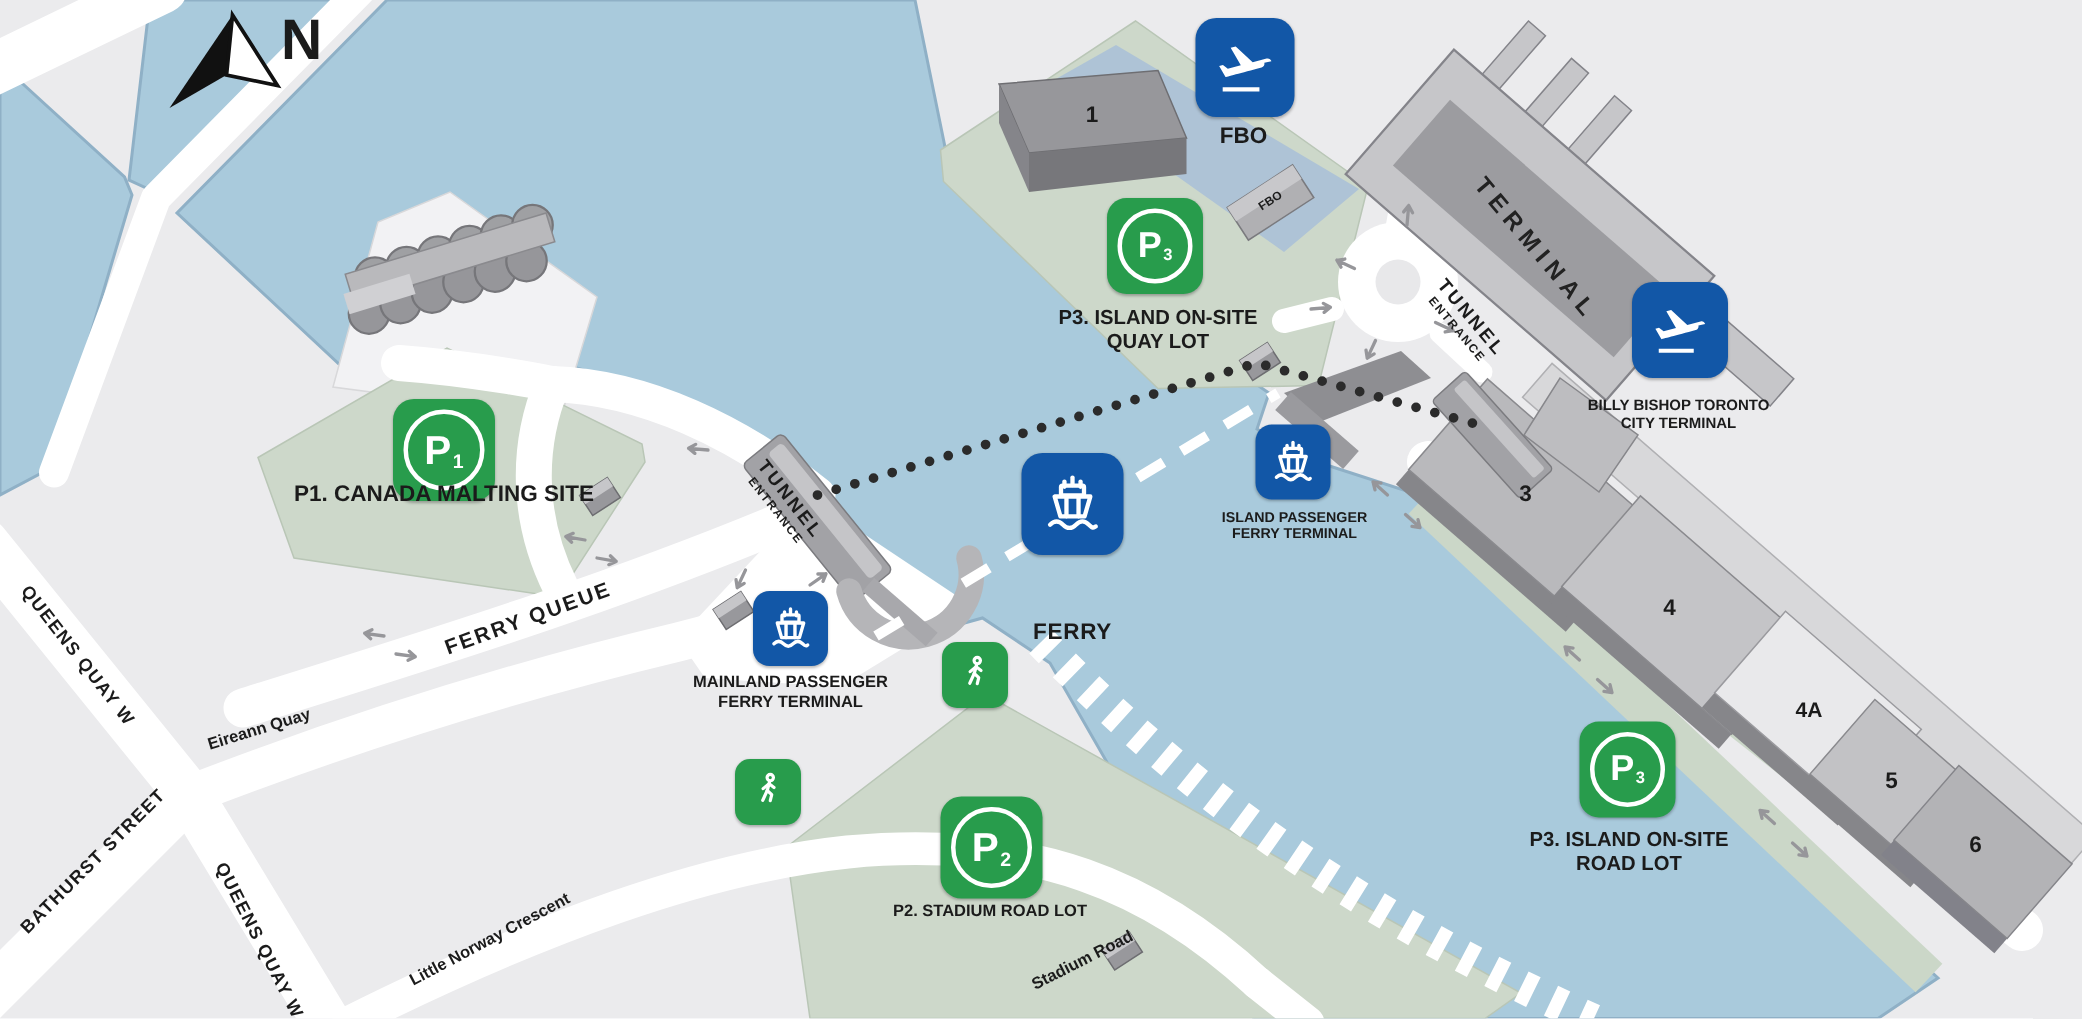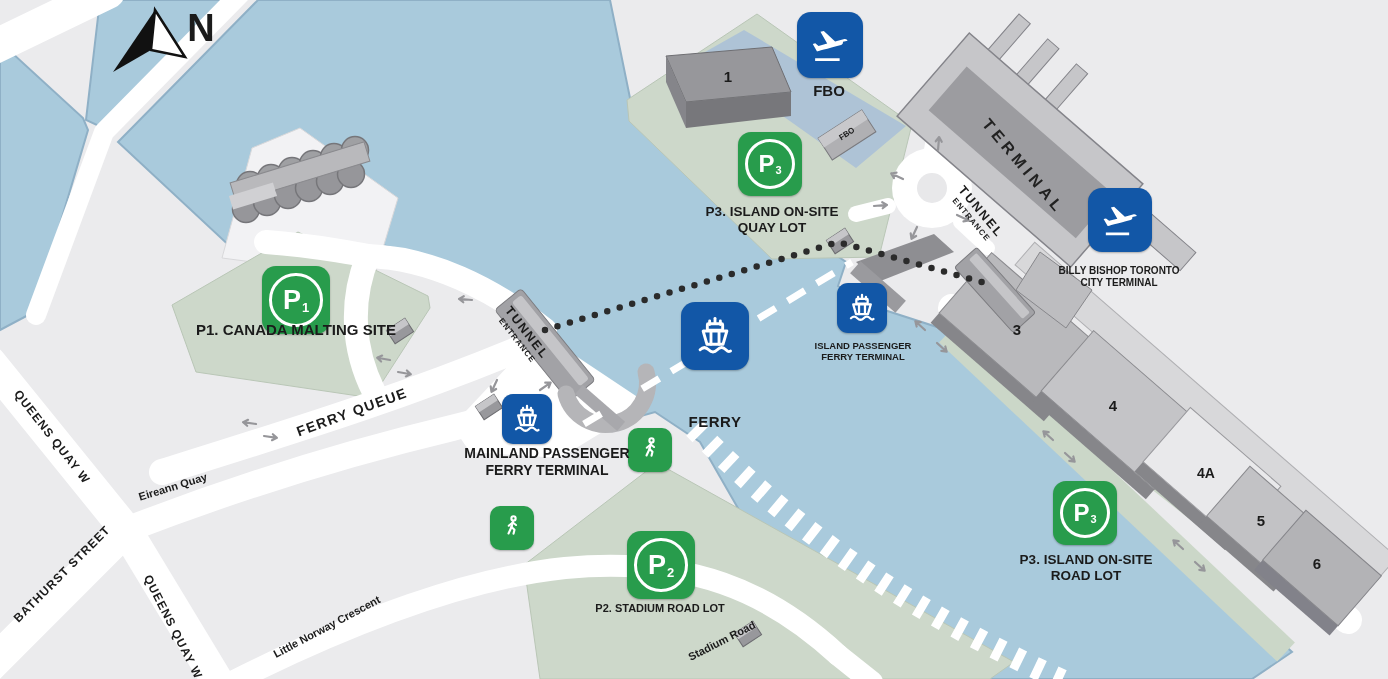--- a/index.html
+++ b/index.html
@@ -320,21 +320,21 @@
   <div>CITY TERMINAL</div>
 </div>
 
 <div class="lbl twoline" style="left:863px;top:351px;font-size:9.5px;">
   <div>ISLAND PASSENGER</div>
   <div>FERRY TERMINAL</div>
 </div>
 
 <div class="lbl" style="left:715px;top:382px;font-size:15px;letter-spacing:.5px;margin-top:40px;">FERRY</div>
 
-<div class="lbl twoline" style="left:527px;top:462px;font-size:14px;margin-left:20px;">
+<div class="lbl twoline" style="left:527px;top:462px;font-size:11px;">
   <div>MAINLAND PASSENGER</div>
   <div>FERRY TERMINAL</div>
 </div>
 
 <div class="lbl twoline" style="left:523px;top:336px;transform:translate(-50%,-50%) rotate(52deg);">
   <div style="font-size:12.5px;letter-spacing:2px;">TUNNEL</div>
   <div style="font-size:8px;letter-spacing:1.2px;">ENTRANCE</div>
 </div>
 
 <div class="lbl" style="left:296px;top:330px;font-size:15px;">P1. CANADA MALTING SITE</div>

